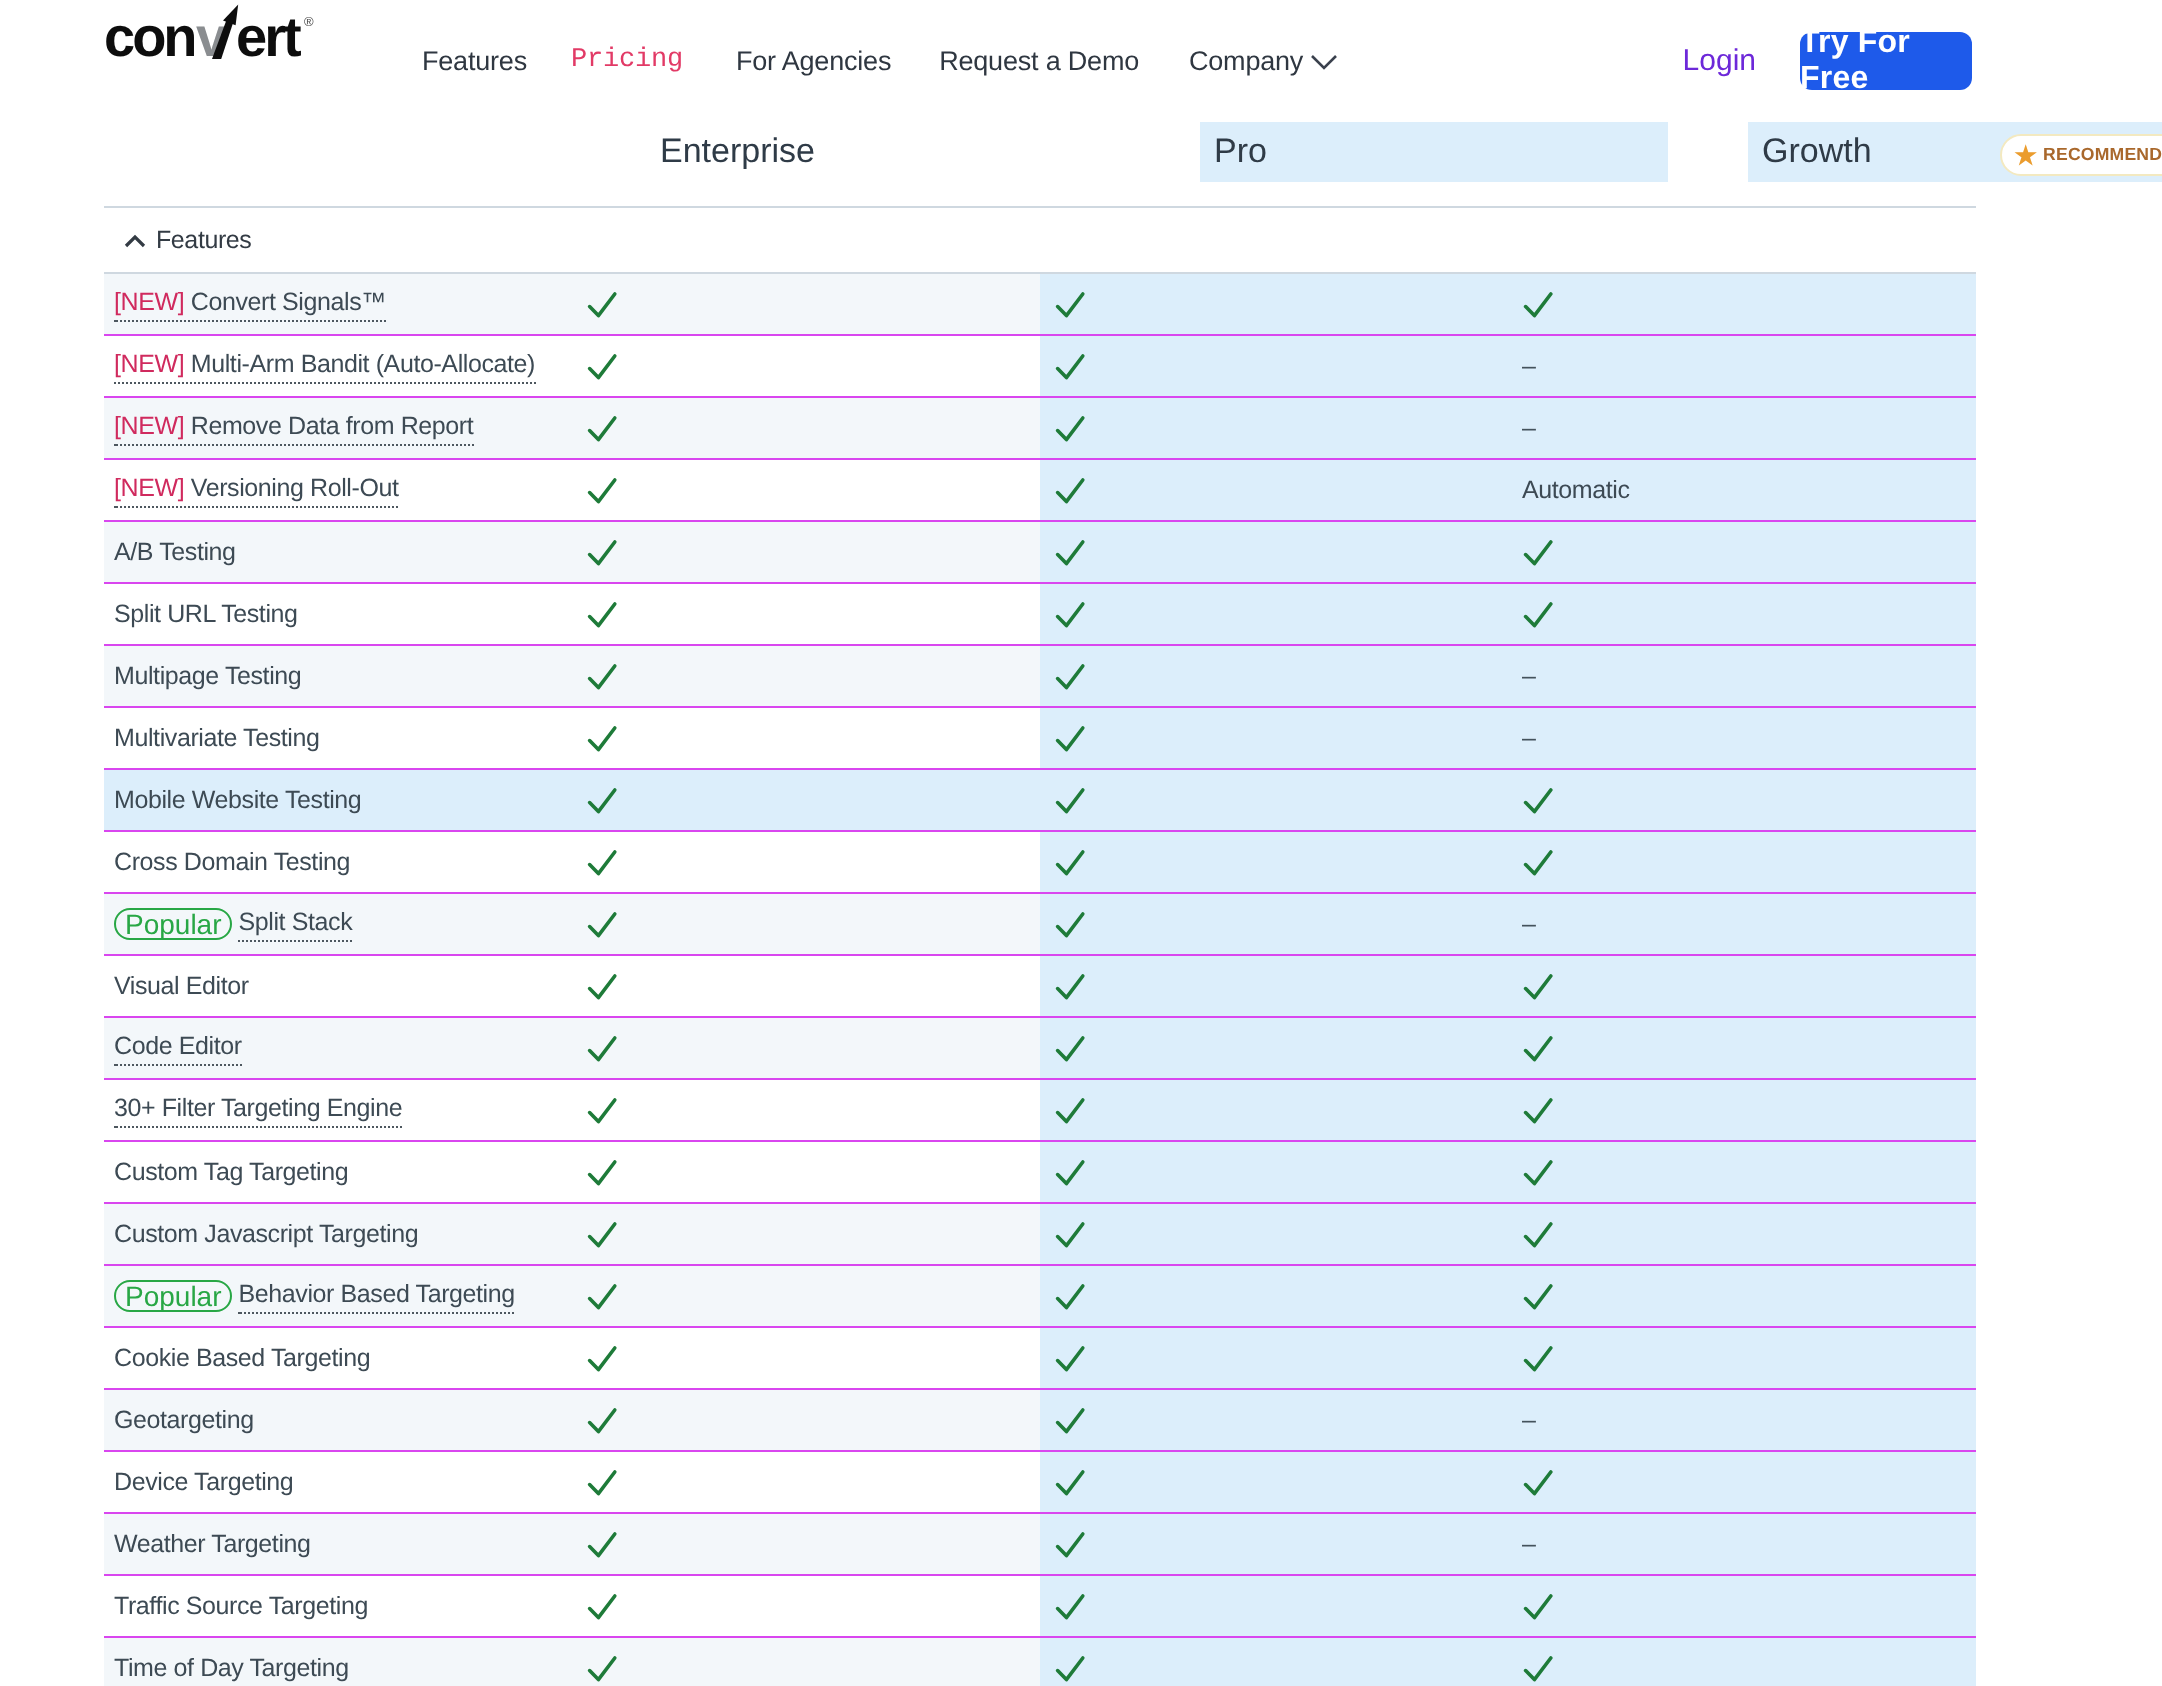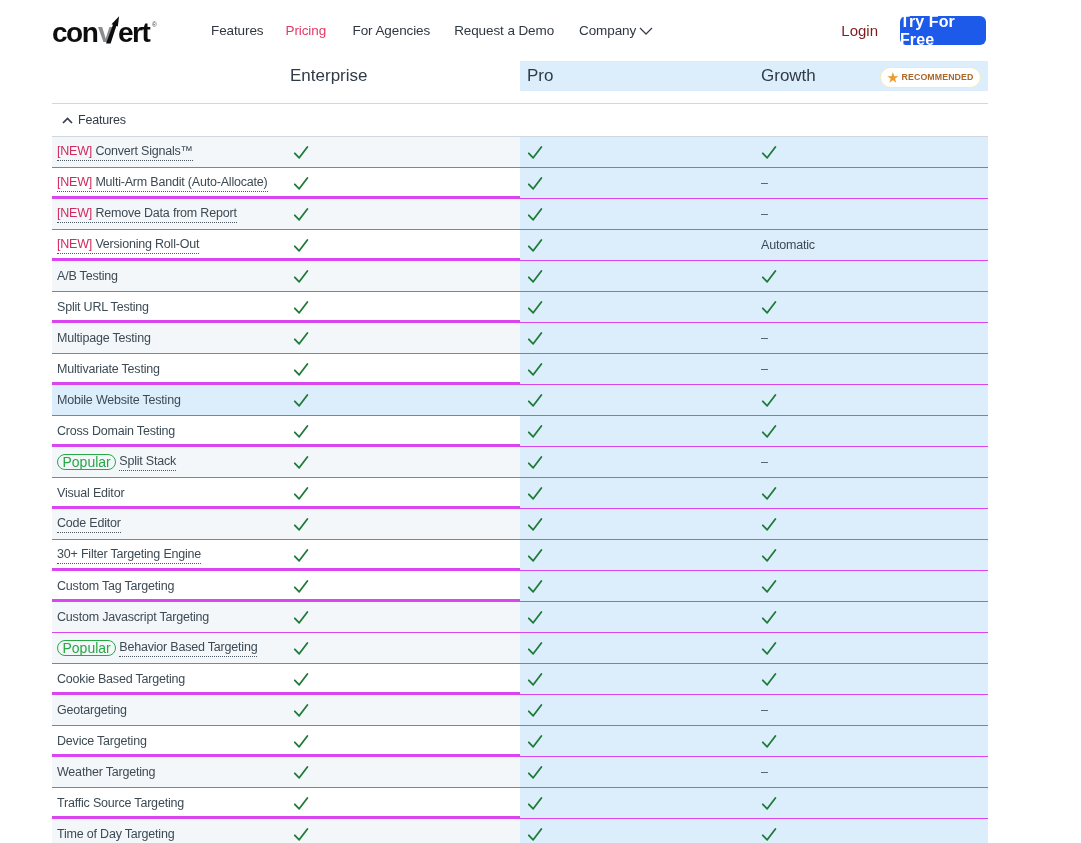--- a/index.html
+++ b/index.html
@@ -1,44 +1,44 @@
 <!DOCTYPE html>
 <html><head>
 <meta charset="utf-8">
 <style>
 * { margin:0; padding:0; box-sizing:border-box; }
 html,body { background:#fff; font-family:"Liberation Sans", sans-serif; }
 body { width:1081px; height:843px; overflow:hidden; }
 
 
 .nav { position:relative; height:61px; }
-.logo { position:absolute; left:52px; top:15px; }
+.logo { position:absolute; left:52px; top:1px; }
 .navlinks { position:absolute; left:211px; top:0; height:61px; display:flex; align-items:center; }
 .navlinks a { text-decoration:none; color:#2f3741; font-size:13.5px; letter-spacing:-0.1px; }
 .navlinks a.m1{margin-right:22px;} .navlinks a.m2{margin-right:26.5px;} .navlinks a.m3{margin-right:24px;} .navlinks a.m4{margin-right:25px;}
-.navlinks a.active { color:#e23a66; }
+.navlinks a.active { color:#e23a66;font-family:Liberation Mono, monospace; }
 .navlinks .comp { display:flex; align-items:center; margin-right:0; }
 .chevdown { margin-left:3px; }
 .navright { position:absolute; right:95px; top:0; height:61px; display:flex; align-items:center; }
-.navright .login { color:#7f1d1d; font-size:15px; text-decoration:none; margin-right:22px; }
+.navright .login { color:#6d28d9; font-size:15px; text-decoration:none; margin-right:22px; }
 .btn { display:flex; align-items:center; justify-content:center; background:#1e5aea; color:#fff; font-size:16px; font-weight:bold; width:86px; height:29px; border-radius:6px; letter-spacing:0.1px; }
 
 
 .tbl { margin-left:52px; width:936px; font-size:12.5px; letter-spacing:-0.2px; color:#3d4a54; }
 .row { display:grid; grid-template-columns:234px 234px 234px 234px; align-items:center; }
-.thead { height:30px; font-size:17px; letter-spacing:0; color:#2f3b47; }
+.thead { height:30px; font-size:17px; letter-spacing:0; color:#2f3b47;gap:40px; }
 .thead > div { height:30px; display:flex; align-items:center; padding-left:7px; }
 .thead .entc { padding-left:4px; }
 .bluecell { background:#dceefb; }
 .thead .growth { justify-content:space-between; padding-right:7px; }
 .recbadge { display:flex; align-items:center; position:relative; top:1px; background:#fff; border:1px solid #f3e9c0; border-radius:10.5px; height:21px; padding:0 6.5px; font-size:8.8px; font-weight:bold; color:#a9682c; letter-spacing:0.1px; }
 .recbadge .star { color:#eb9c2d; font-size:12.5px; margin-right:3px; }
 .sectionband { margin-top:12px; height:34px; border-top:1px solid #cfd8e0; border-bottom:1px solid #cfd8e0; display:flex; align-items:center; padding-left:10px; font-size:12.5px; color:#333b44; }
 .sectionband svg { margin-right:5px; }
-.r { height:31px; border-bottom:3px solid #d946ef; }
+.r { height:31px; border-bottom:1px solid #d946ef; }
 .r > div { height:30px; display:flex; align-items:center; padding-left:7px; }
 .r > .name { padding-left:5px; }
 .r.odd > .name, .r.odd > .ent { background:#f3f7fa; }
 .r > .pro, .r > .gro { background:#dceefb; }
 .r.hov > .name, .r.hov > .ent { background:#dceefb; }
 
 .new { color:#d02a5e; }
 .lnk { border-bottom:1px dotted #4d575f; padding-bottom:2px; }
 .pop { display:inline-flex; align-items:center; border:1px solid #28a745; color:#28a745; border-radius:8.5px; height:16px; padding:0 4.5px; font-size:14px; letter-spacing:0; margin-right:3px; flex:none; }
 .dash { color:#44525c; }

